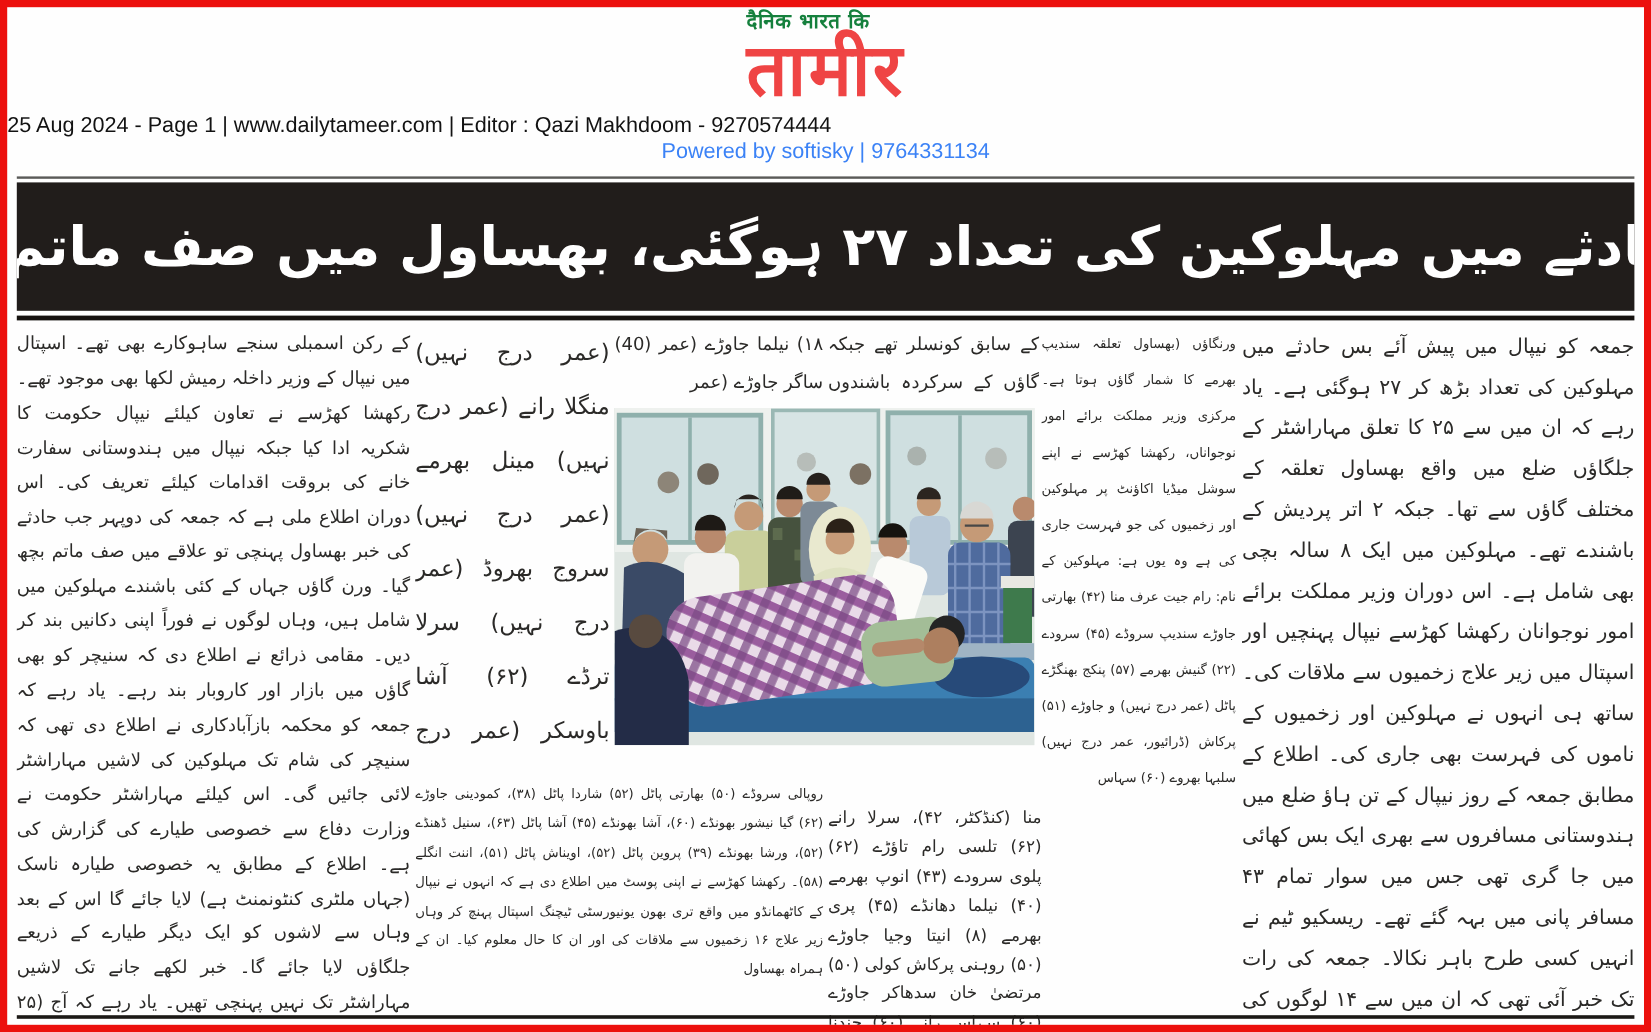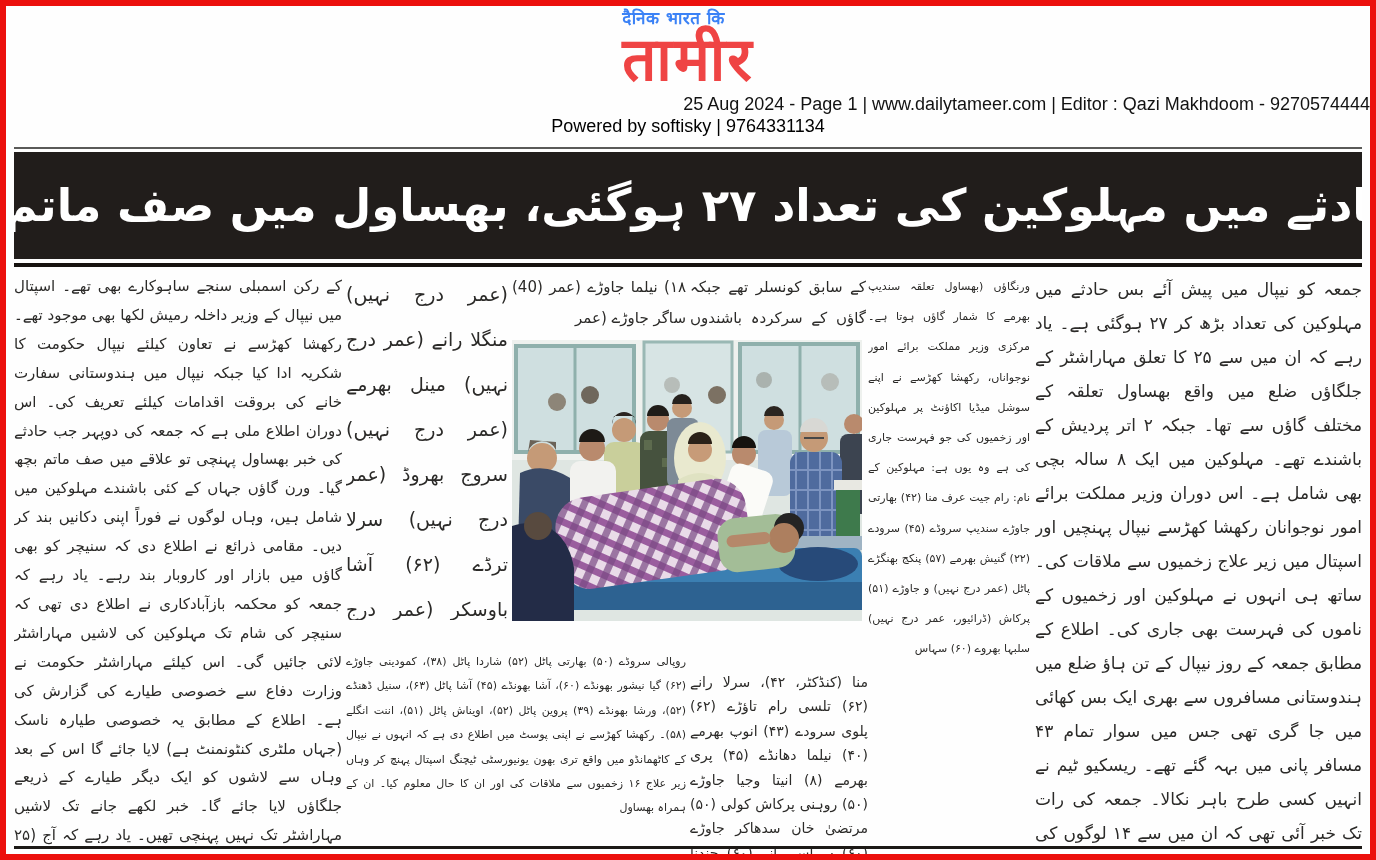--- a/index.html
+++ b/index.html
@@ -8,26 +8,26 @@
     width:1376px;height:860px;
     box-sizing:border-box;
     background:#fefefe;
     border:6px solid #ec100d;
     overflow:hidden;
     font-family:"DejaVu Sans", sans-serif;
   }
   
   .masthead{position:absolute;top:2px;left:0;right:0;text-align:center;}
   .logo-block{display:inline-block;text-align:left;}
-  .tagline{font-size:17px;font-weight:bold;color:#3b82f6;letter-spacing:.5px;line-height:20px;}
+  .tagline{font-size:17px;font-weight:bold;color:#15803d;letter-spacing:.5px;line-height:20px;}
   .logo{font-size:60px;font-weight:bold;color:#ef4444;line-height:62px;letter-spacing:2px;}
-  .dateline{position:absolute;top:88px;left:0;right:0;text-align:right;
+  .dateline{position:absolute;top:88px;left:0;right:0;text-align:left;
     font-family:"Liberation Sans", sans-serif;font-size:18px;color:#121212;}
   .powered{position:absolute;top:110px;left:0;right:0;text-align:center;
-    font-family:"Liberation Sans", sans-serif;font-size:18px;color:#000000;}
+    font-family:"Liberation Sans", sans-serif;font-size:18px;color:#3b82f6;}
   
   .rule-top{position:absolute;left:8px;right:8px;top:141px;height:2px;background:#5a5a58;}
   .headline-box{
     position:absolute;left:8px;right:8px;top:146px;height:107px;
     background:#211d1b;color:#ffffff;
     display:flex;align-items:center;justify-content:center;
     direction:rtl;font-size:45px;font-weight:bold;white-space:nowrap;overflow:hidden;
   }
   .rule-mid{position:absolute;left:8px;right:8px;top:257px;height:4px;background:#16120f;}
   .rule-bottom{position:absolute;left:8px;right:8px;top:840px;height:3px;background:#1c1916;}

